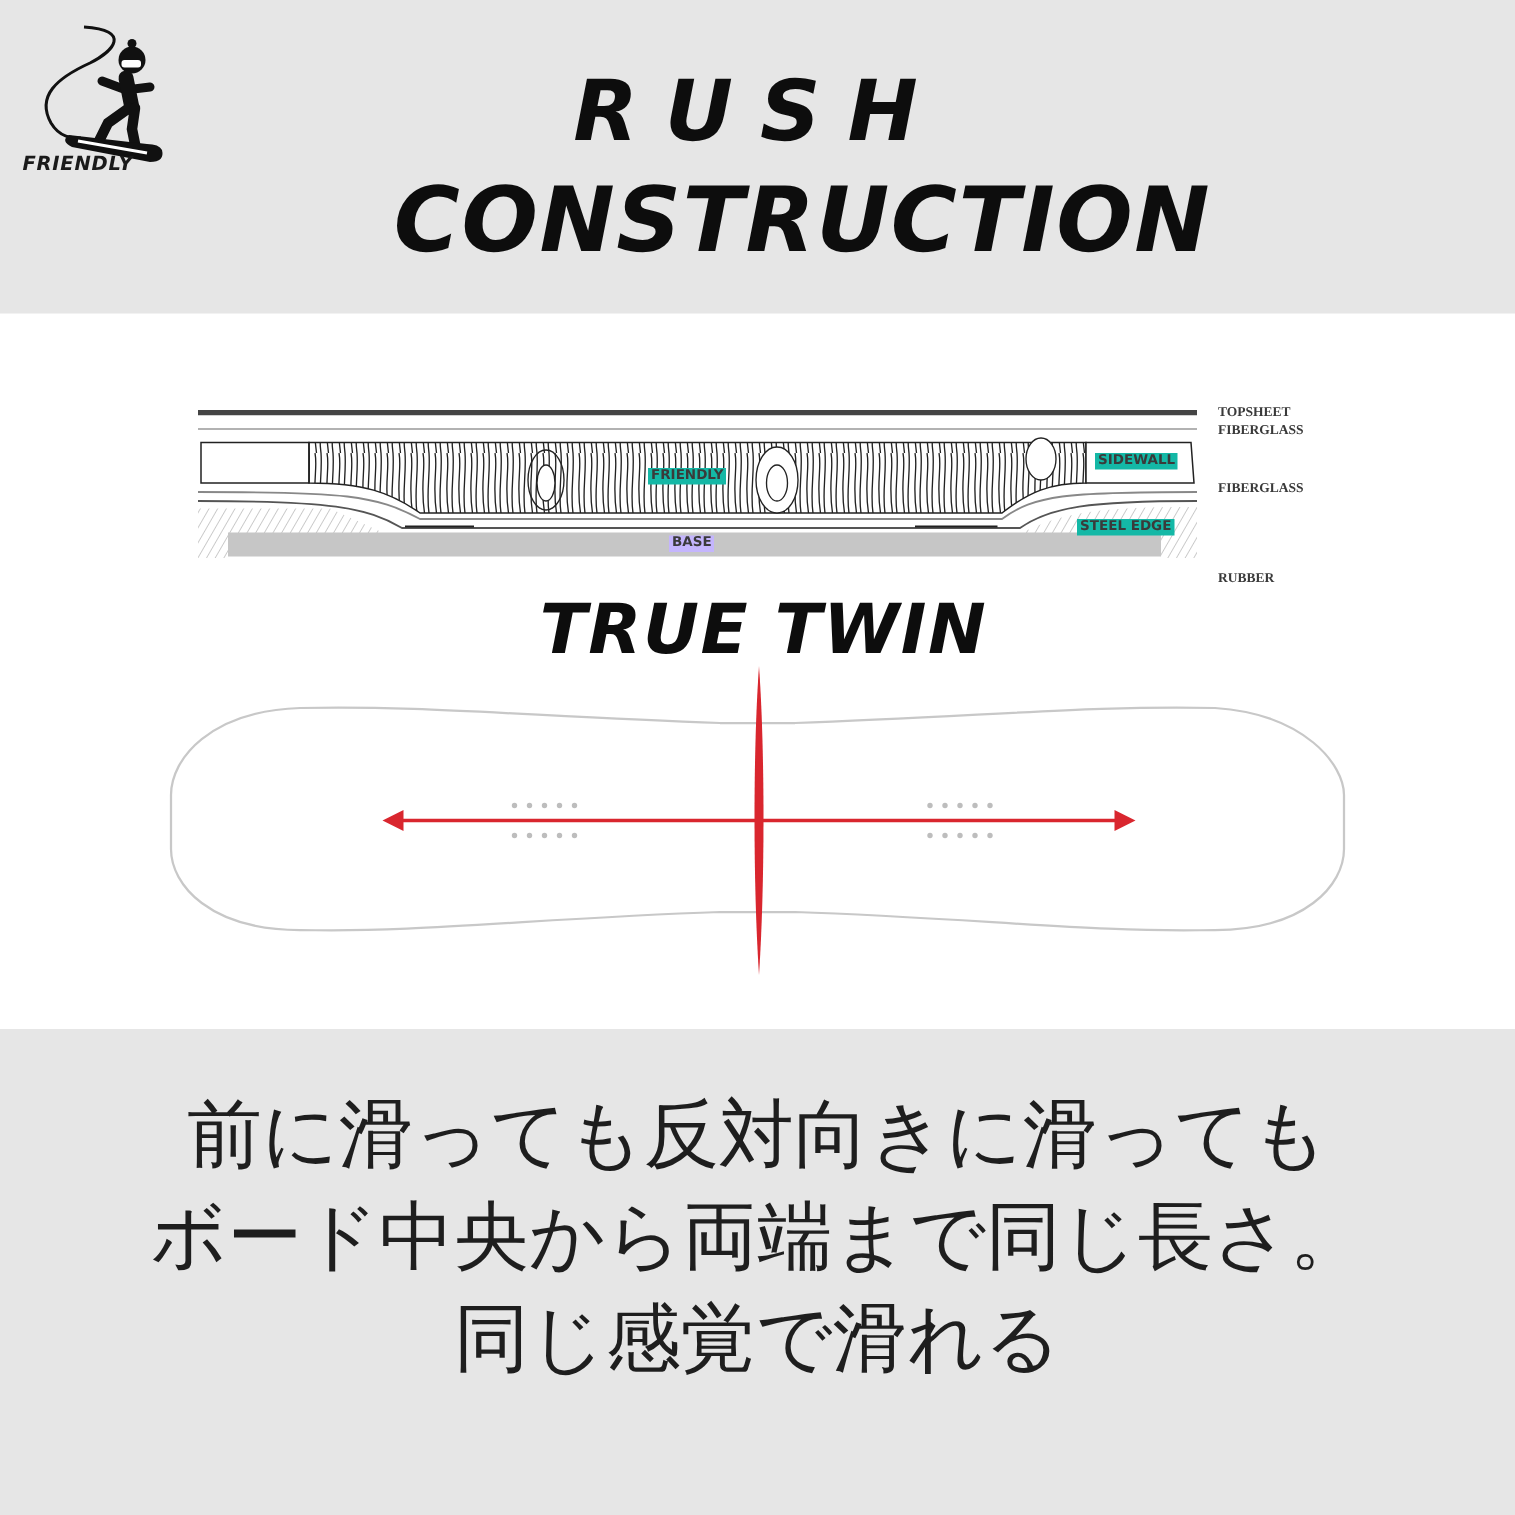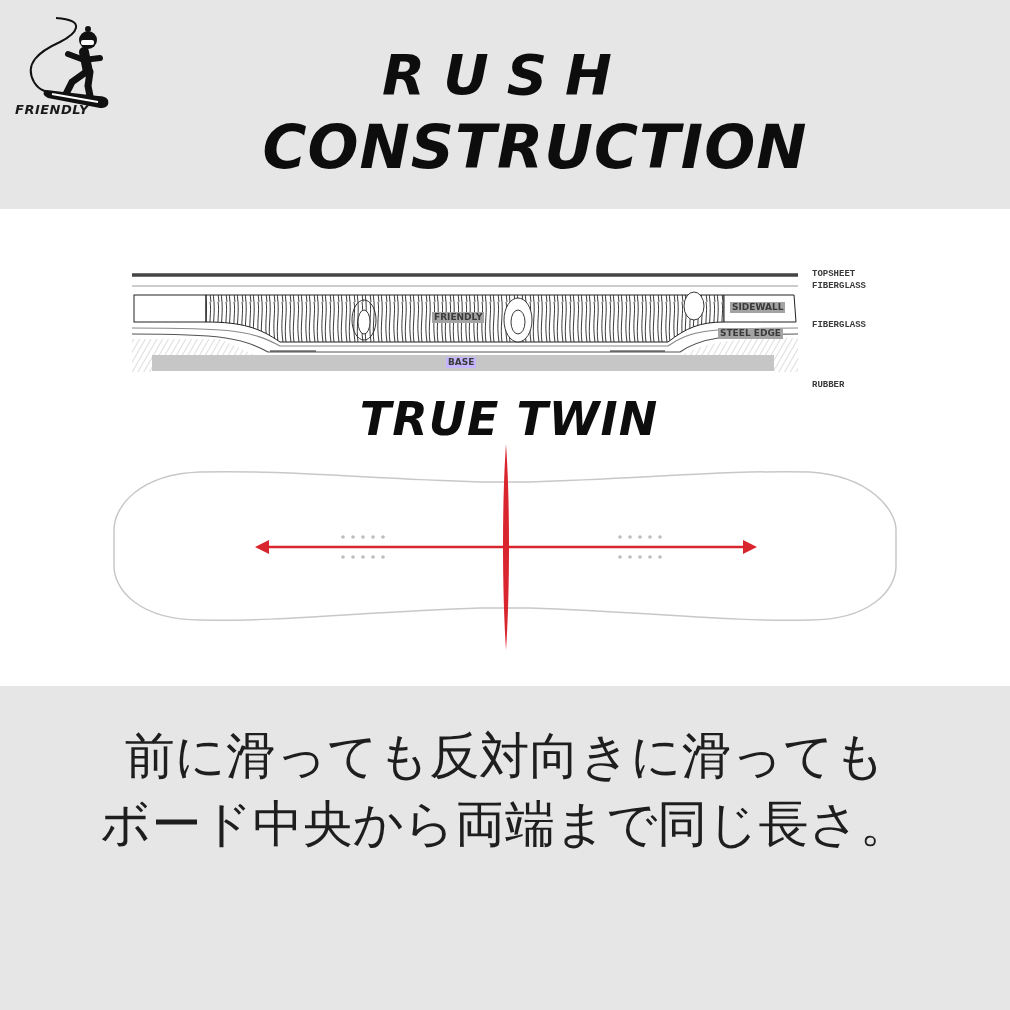--- a/index.html
+++ b/index.html
@@ -25,26 +25,26 @@
   .title {
     position: absolute; left: 0; width: 1010px; text-align: center;
     font-family: "DejaVu Sans", sans-serif; font-weight: bold; font-style: italic;
     color: #0d0d0d;
   }
   .title-1 { top: 42px; font-size: 56px; letter-spacing: 18px; padding-left: 2px; box-sizing: border-box; }
   .title-2 { top: 112px; font-size: 60px; letter-spacing: 1px; margin-left: 30px; }
 
   .construction { position: absolute; left: 120px; top: 262px; width: 780px; height: 120px; }
   .layer-label {
-    position: absolute; font-family: Liberation Mono, monospace; font-weight: bold;
+    position: absolute; font-family: Liberation Serif, serif; font-weight: bold;
     font-size: 9px; color: #3a3a3a; line-height: 11px;
   }
   .inlabel {
     position: absolute; font-family: "DejaVu Sans", sans-serif; font-weight: bold;
-    font-size: 9px; color: #3a3a3a; background: #a3a3a3; padding: 0 2px; line-height: 11px;
+    font-size: 9px; color: #3a3a3a; background: #14b8a6; padding: 0 2px; line-height: 11px;
   }
 
   .subtitle {
     position: absolute; left: 4px; top: 392px; width: 1010px; text-align: center;
     font-family: "DejaVu Sans", sans-serif; font-weight: bold; font-style: italic;
     font-size: 46px; color: #0d0d0d; letter-spacing: 1px;
   }
   .board { position: absolute; left: 100px; top: 440px; width: 810px; height: 220px; }
 
   .jp-text {
@@ -117,21 +117,21 @@
     <path d="M490 89 L545 89" stroke="#222" stroke-width="1.2"></path>
 
     <path d="M12 77 L100 77 L146 98 L12 98 Z" fill="url(#hatch)"></path>
     <path d="M12 98 L32 98 L32 110 L12 110 Z" fill="url(#hatch)"></path>
     <path d="M560 94 C590 78 620 76 678 76 L678 110 L654 110 L654 98 L560 98 Z" fill="url(#hatch)"></path>
 
     <rect x="32" y="93" width="622" height="16" fill="#c6c6c6"></rect>
   </svg>
   <span class="inlabel" style="left:312px; top:50px;">FRIENDLY</span>
   <span class="inlabel" style="left:610px; top:40px;">SIDEWALL</span>
-  <span class="inlabel" style="left:598px; top:66px;">STEEL EDGE</span>
+  <span class="inlabel" style="left:598px; top:84px;">STEEL EDGE</span>
   <span class="inlabel" style="left:326px; top:95px; background:#c4b5fd;">BASE</span>
 
   <span class="layer-label" style="left:692px; top:7px;">TOPSHEET</span>
   <span class="layer-label" style="left:692px; top:19px;">FIBERGLASS</span>
   <span class="layer-label" style="left:692px; top:58px;">FIBERGLASS</span>
   <span class="layer-label" style="left:692px; top:70px;margin-top:48px;">RUBBER</span>
 </div>
 
 <div class="subtitle">TRUE TWIN</div>
 
@@ -175,13 +175,14 @@
   <path d="M155 107 L169 100 L169 114 Z" fill="#d9262e"></path>
   <path d="M657 107 L643 100 L643 114 Z" fill="#d9262e"></path>
 
   <path d="M406 4 C410 60 410 150 406 210 C402 150 402 60 406 4 Z" fill="#d9262e"></path>
 </svg>
 
 <div class="band-bottom"></div>
 <div class="jp-text">
   <span class="jp-line">前に滑っても反対向きに滑っても</span>
   <span class="jp-line">ボード中央から両端まで同じ長さ。</span>
+  <span class="jp-line">同じ感覚で滑れる</span>
 </div>
 
 </body></html>

